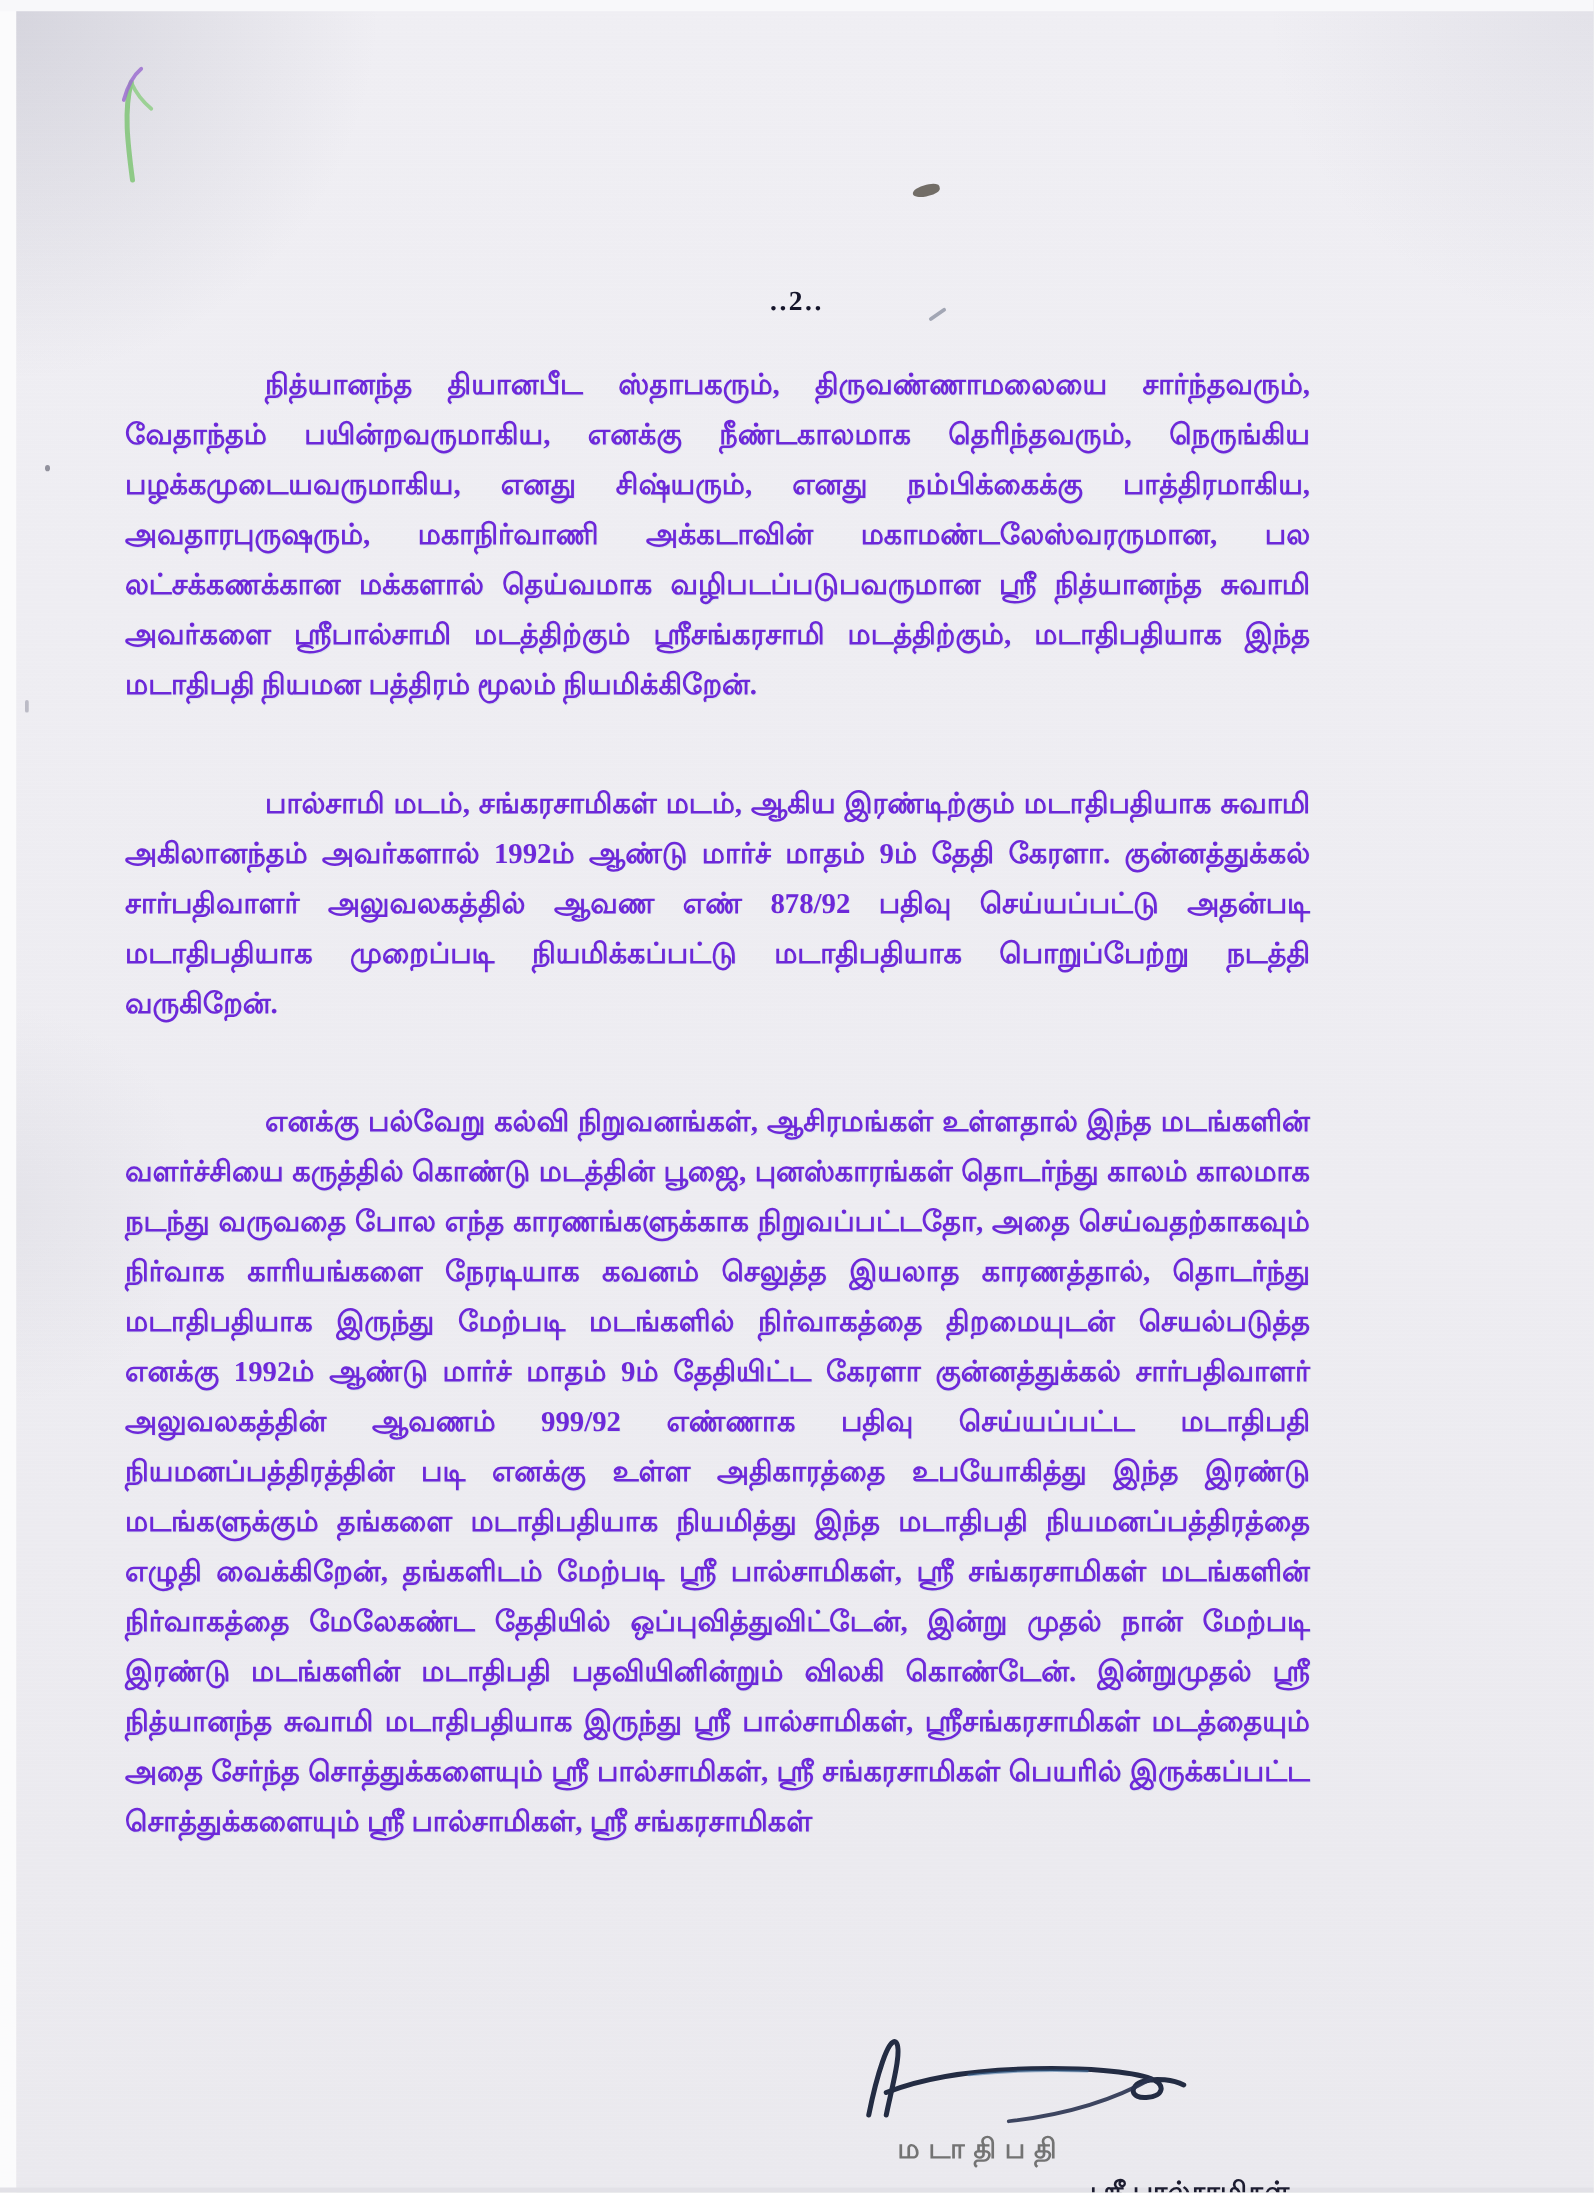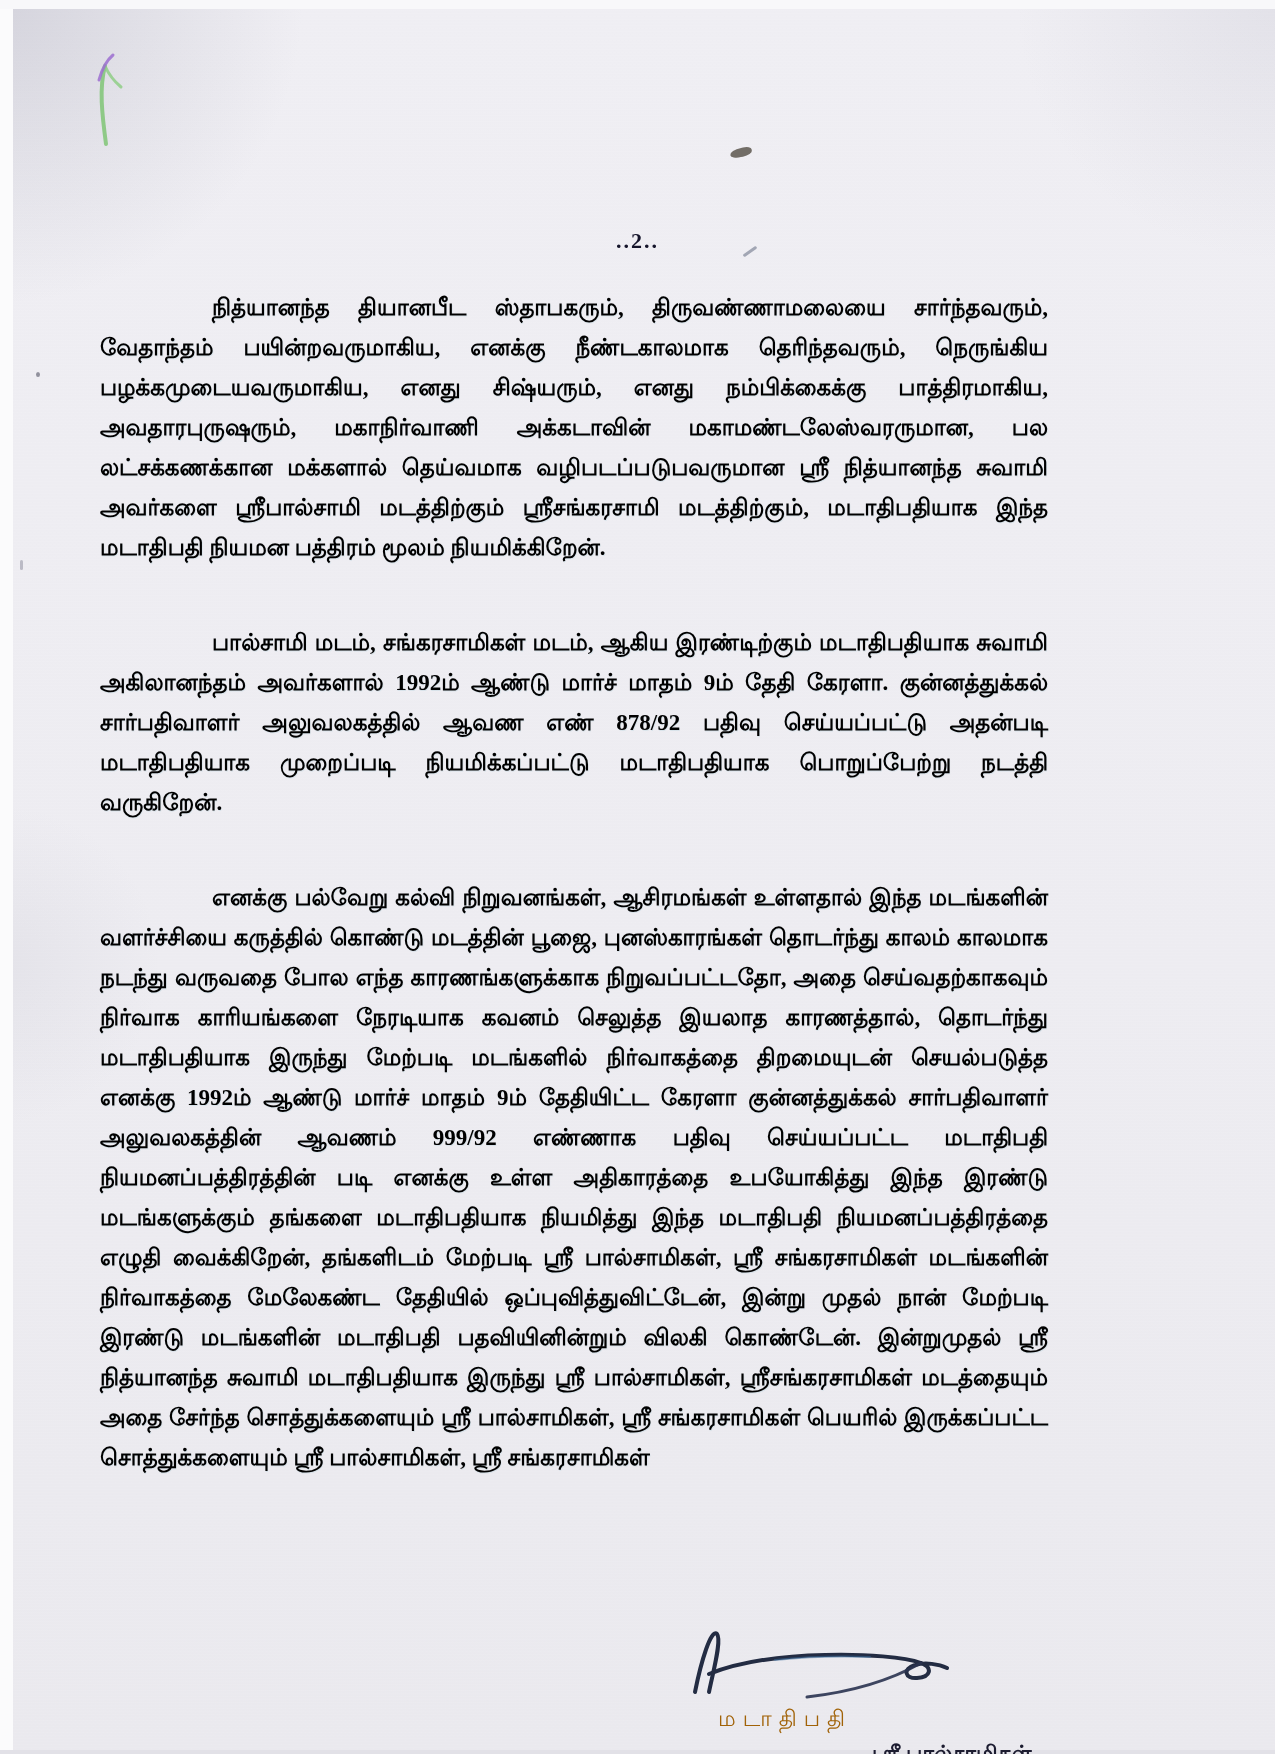--- a/index.html
+++ b/index.html
@@ -27,21 +27,21 @@
   
   .page-number {
     position:absolute; top:228px; left:0; width:1275px;
     text-align:center; font-size:22px; font-weight:bold;
     color:#14142a; letter-spacing:2px;
   }
 
   
   .doc-body {
     position:absolute; left:100px; top:288px; width:948px;
-    color:#000000;
+    color:#6d28d9;
     font-size:23px; line-height:40px; font-weight:bold;
     text-align:justify;
     text-shadow: 0.6px 0.6px 0 rgba(90,170,190,0.14);
   }
   .doc-body p { margin:0 0 55px 0; text-indent:112px; }
   .doc-body p:last-child { margin-bottom:16px; }
 
   
   .pen-mark { position:absolute; left:76px; top:52px; }
 
@@ -55,21 +55,21 @@
     position:absolute; left:742px; top:250px; width:16px; height:3px;
     background:#8e93a4; border-radius:2px; transform:rotate(-35deg); opacity:.8;
   }
   .speck-1 { position:absolute; left:36px; top:372px; width:4px; height:5px; background:#6a6a78; border-radius:50%; opacity:.7; }
   .speck-2 { position:absolute; left:20px; top:560px; width:3px; height:10px; background:#9a9aa8; border-radius:2px; opacity:.6; }
 
   
   .signature { position:absolute; left:655px; top:1610px; }
   .sig-title {
     position:absolute; left:718px; top:1706px;
-    font-size:22px; font-weight:normal; color:#a16207;
+    font-size:22px; font-weight:bold; color:#737373;
     letter-spacing:7px; white-space:nowrap;
     font-family:"Liberation Sans", sans-serif;
   }
   .footer-partial {
     position:absolute; left:872px; top:1741px;
     width:300px; height:13px; overflow:hidden;
     font-size:22px; font-weight:bold; color:#1c1c30; white-space:nowrap;
   }
 </style>
 </head>

